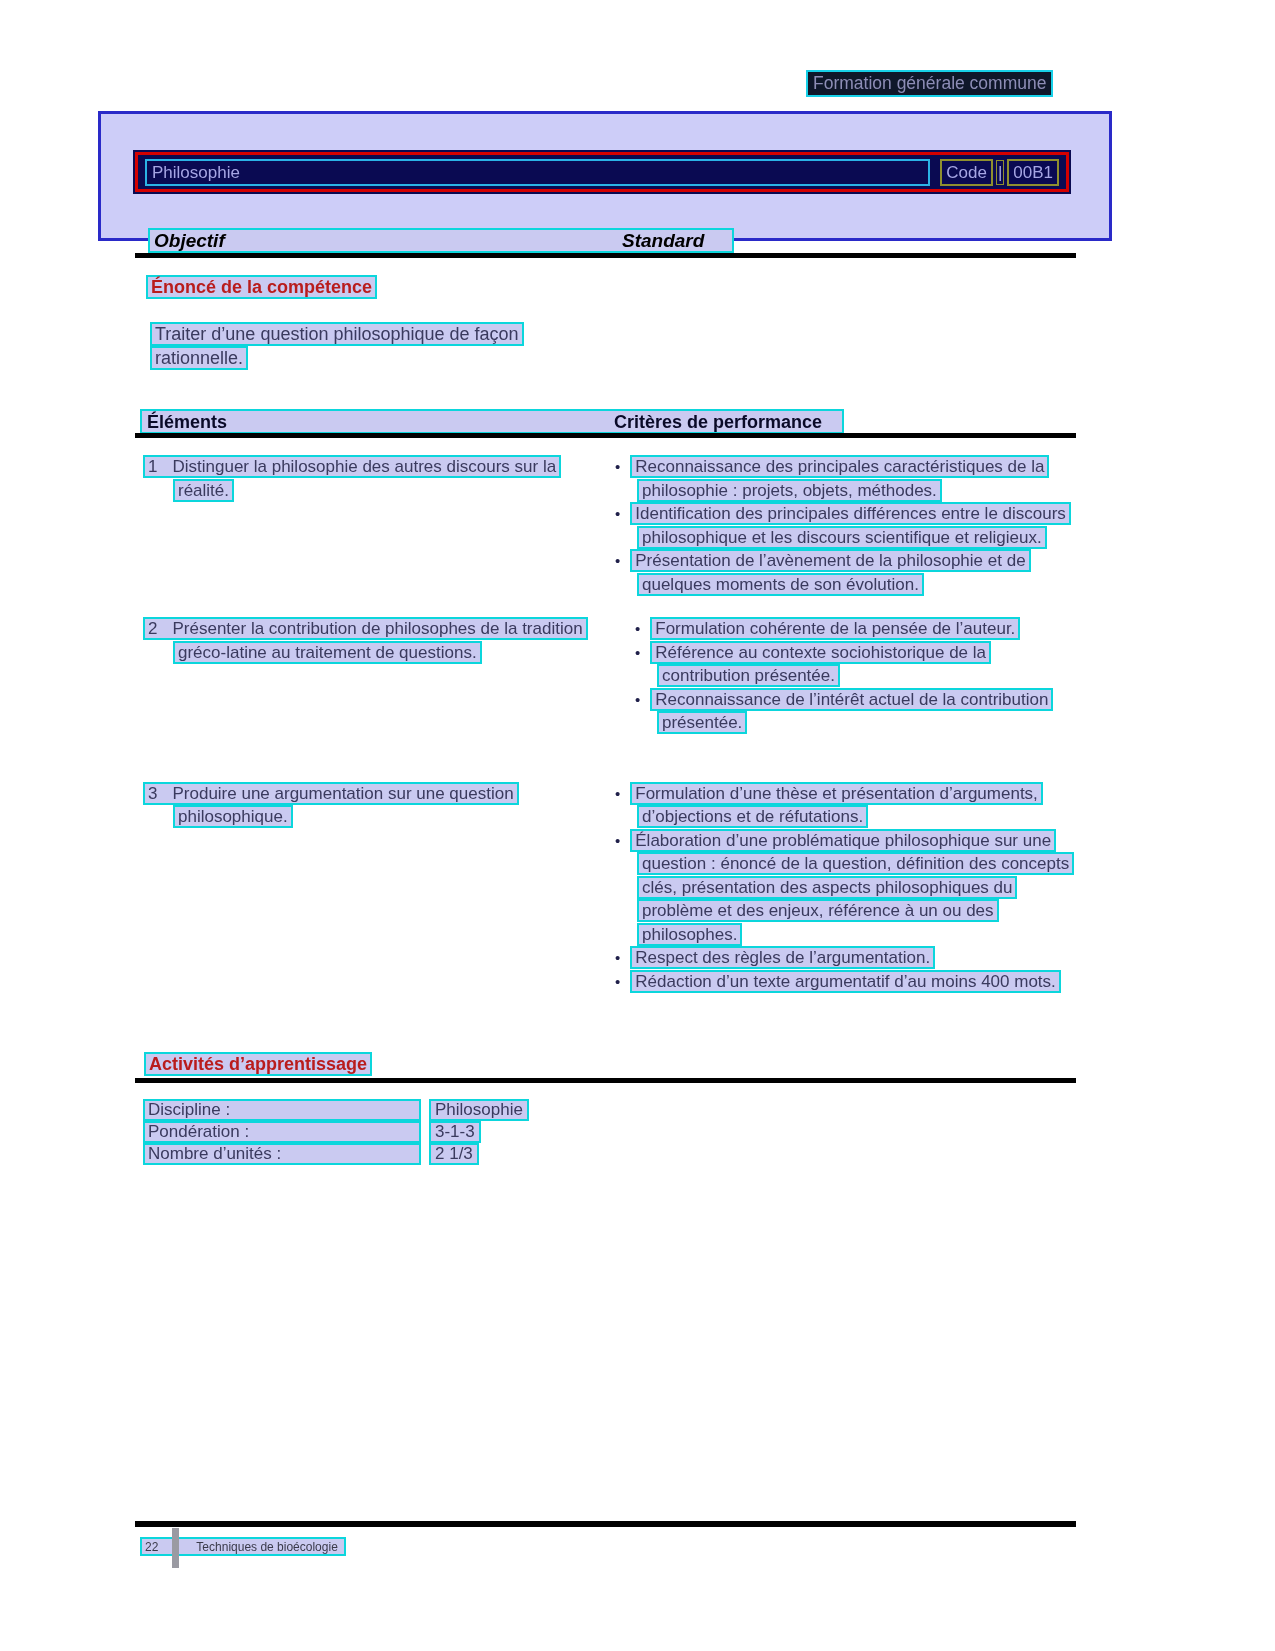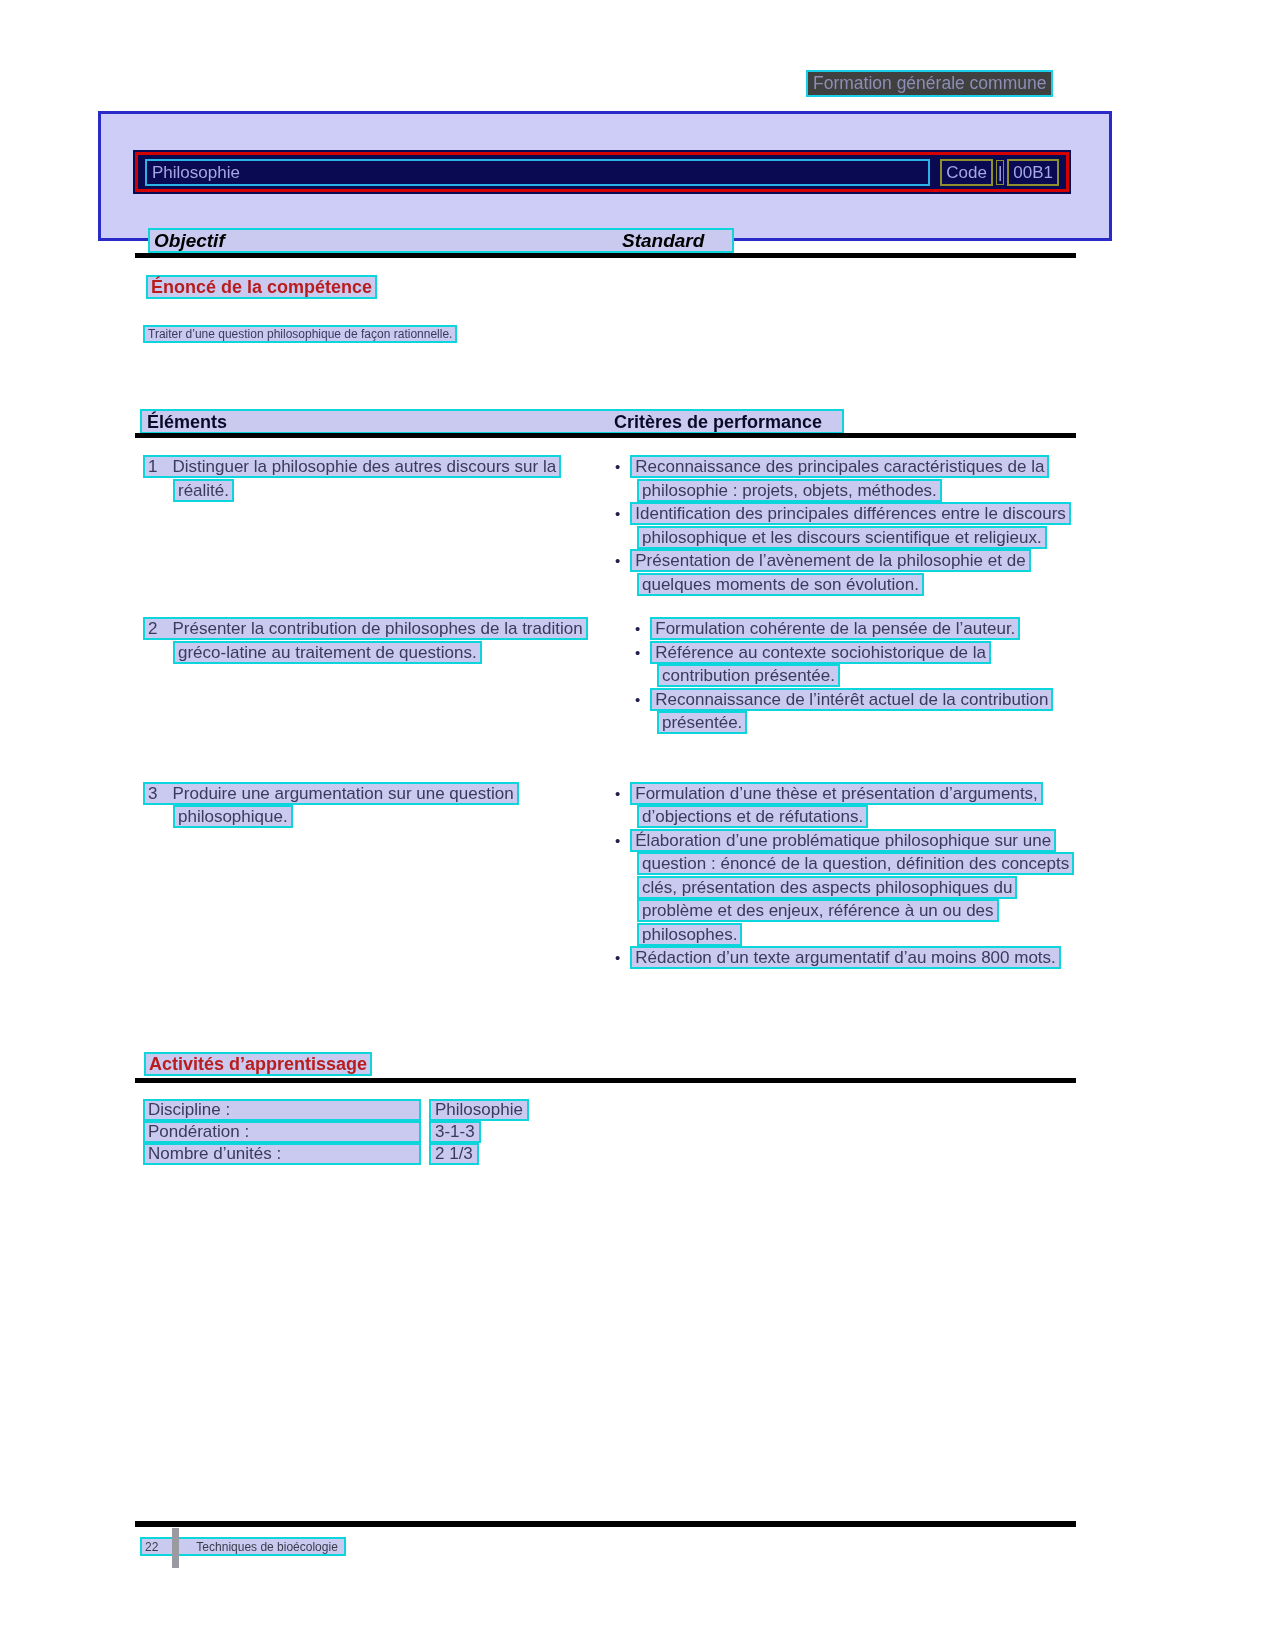--- a/index.html
+++ b/index.html
@@ -13,21 +13,21 @@
     border:2px solid #0cd6dc;
     padding:0 3px;
     -webkit-box-decoration-break:clone;
     box-decoration-break:clone;
   }
   .hl-head { font-weight:bold; color:#b91c1c; }
 
   .header-note {
     position:absolute; left:806px; top:70px;
     font-size:17.5px; color:#8d8db6;
-    background:#404040; border:2px solid #17d0e8; padding:1px 5px;
+    background:#0f172a; border:2px solid #17d0e8; padding:1px 5px;
   }
 
   .banner {
     position:absolute; left:98px; top:111px; width:1008px; height:124px;
     background:#cdcdf8; border:3px solid #2a2ac8; z-index:1;
   }
   .navy-bar {
     position:absolute; left:135px; top:152px; width:934px; height:40px;
     background:#0a0a52; border:3px solid #d40000; box-shadow:0 0 0 2px #0a0a52;
     display:flex; align-items:center; padding:0 7px; box-sizing:border-box; z-index:2;
@@ -50,22 +50,22 @@
     background:#cacaf1; border:2px solid #0cd6dc; box-sizing:border-box;
     font-weight:bold; font-style:italic; font-size:19px; color:#000; z-index:3;
   }
   .objstd-row .left { position:absolute; left:4px; top:0px; }
   .objstd-row .right { position:absolute; left:472px; top:0px; }
 
   .rule { position:absolute; left:135px; width:941px; height:5px; background:#000; z-index:4; }
 
   .enonce-heading { position:absolute; left:146px; top:277px; font-size:18px; }
   .enonce-text {
-    position:absolute; left:143px; top:323px; width:420px;
-    font-size:12px; line-height:23.5px; color:#3a3a5e;
+    position:absolute; left:150px; top:323px; width:420px;
+    font-size:18px; line-height:23.5px; color:#3a3a5e;
   }
 
   .elements-row {
     position:absolute; left:140px; top:409px; width:704px; height:25px;
     background:#cacaf1; border:2px solid #0cd6dc; box-sizing:border-box;
     font-weight:bold; font-size:18px; color:#0a0a28;
   }
   .elements-row .left { position:absolute; left:5px; top:1px; }
   .elements-row .right { position:absolute; left:472px; top:1px; }
 
@@ -175,21 +175,22 @@
       </div>
     </div>
 
     <div class="item">
       <div class="item-left">
         <span class="hl"><span class="item-num">3</span><span>Produire une argumentation sur une question philosophique.</span></span>
       </div>
       <div class="item-right">
         <div class="crit"><span class="bullet"></span><span class="hl">Formulation d’une thèse et présentation d’arguments, d’objections et de réfutations.</span></div>
         <div class="crit"><span class="bullet"></span><span class="hl">Élaboration d’une problématique philosophique sur une question : énoncé de la question, définition des concepts clés, présentation des aspects philosophiques du problème et des enjeux, référence à un ou des philosophes.</span></div>
-        <div class="crit"><span class="bullet"></span><span class="hl">Rédaction d’un texte argumentatif d’au moins 800 mots.</span></div>
+        <div class="crit"><span class="bullet"></span><span class="hl">Respect des règles de l’argumentation.</span></div>
+        <div class="crit"><span class="bullet"></span><span class="hl">Rédaction d’un texte argumentatif d’au moins 400 mots.</span></div>
       </div>
     </div>
 
   </div>
 
   <div class="activities-heading">
     <span class="hl hl-head">Activités d’apprentissage</span>
   </div>
   <div class="rule" style="top:1078px;"></div>
 

